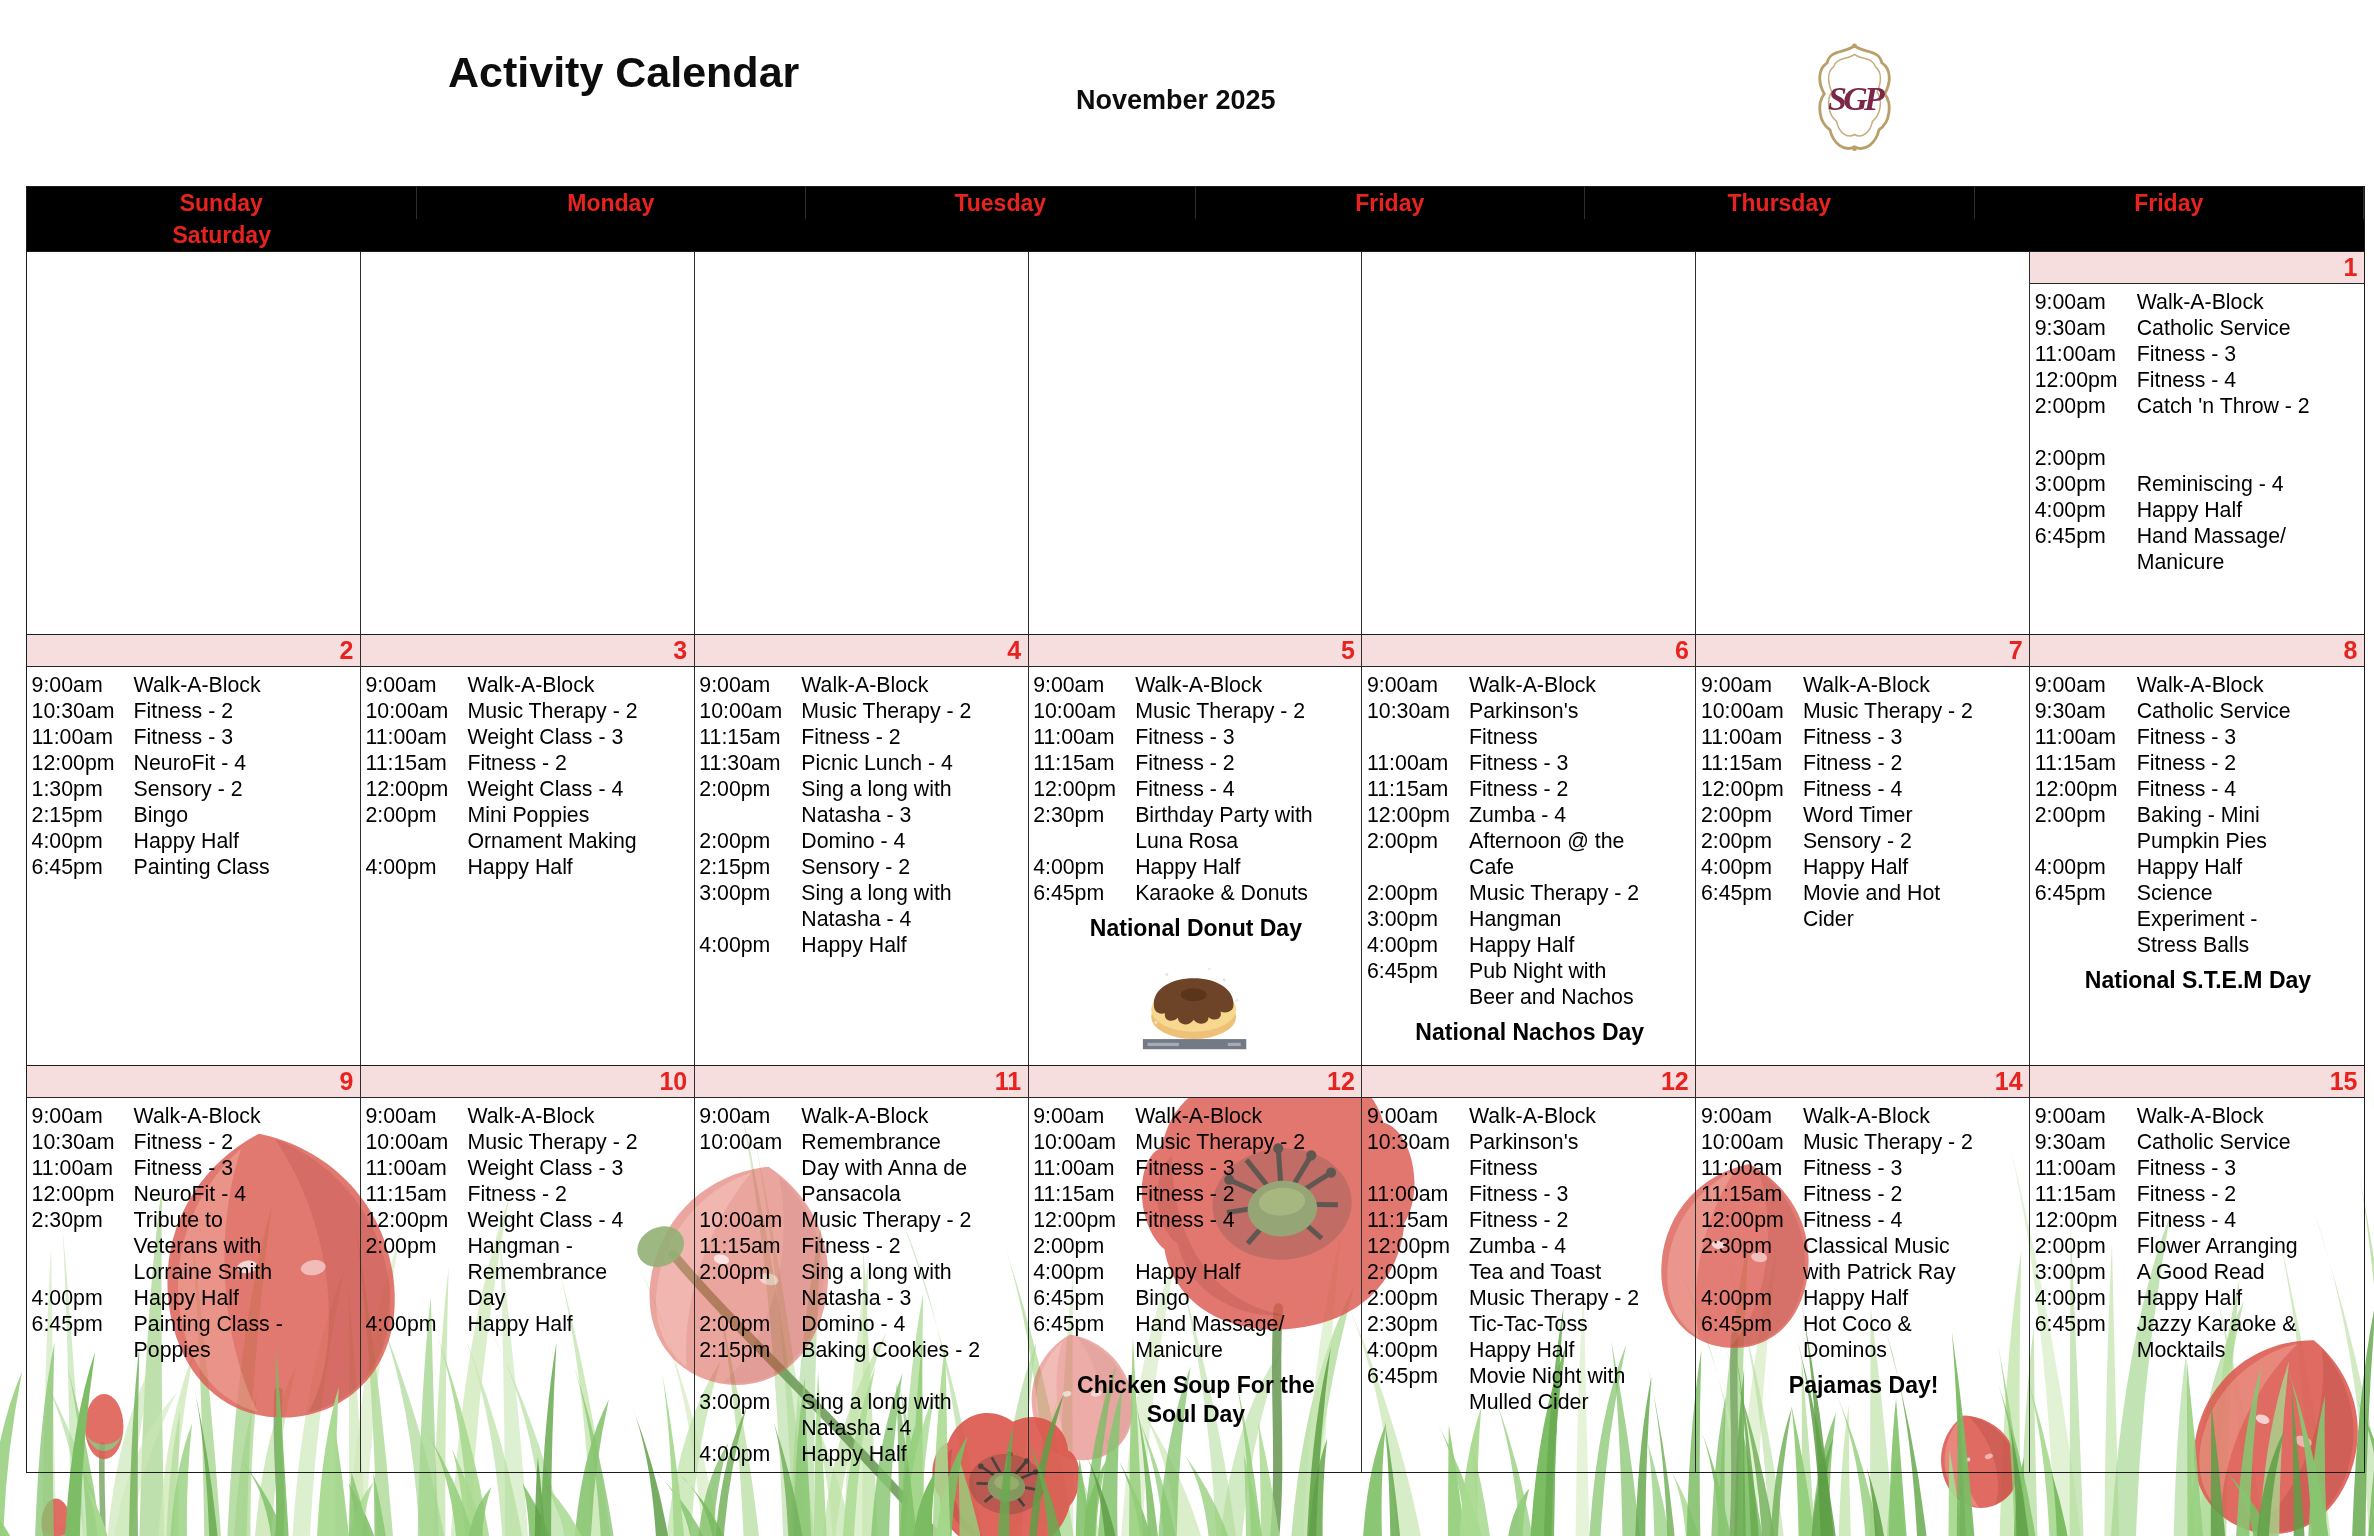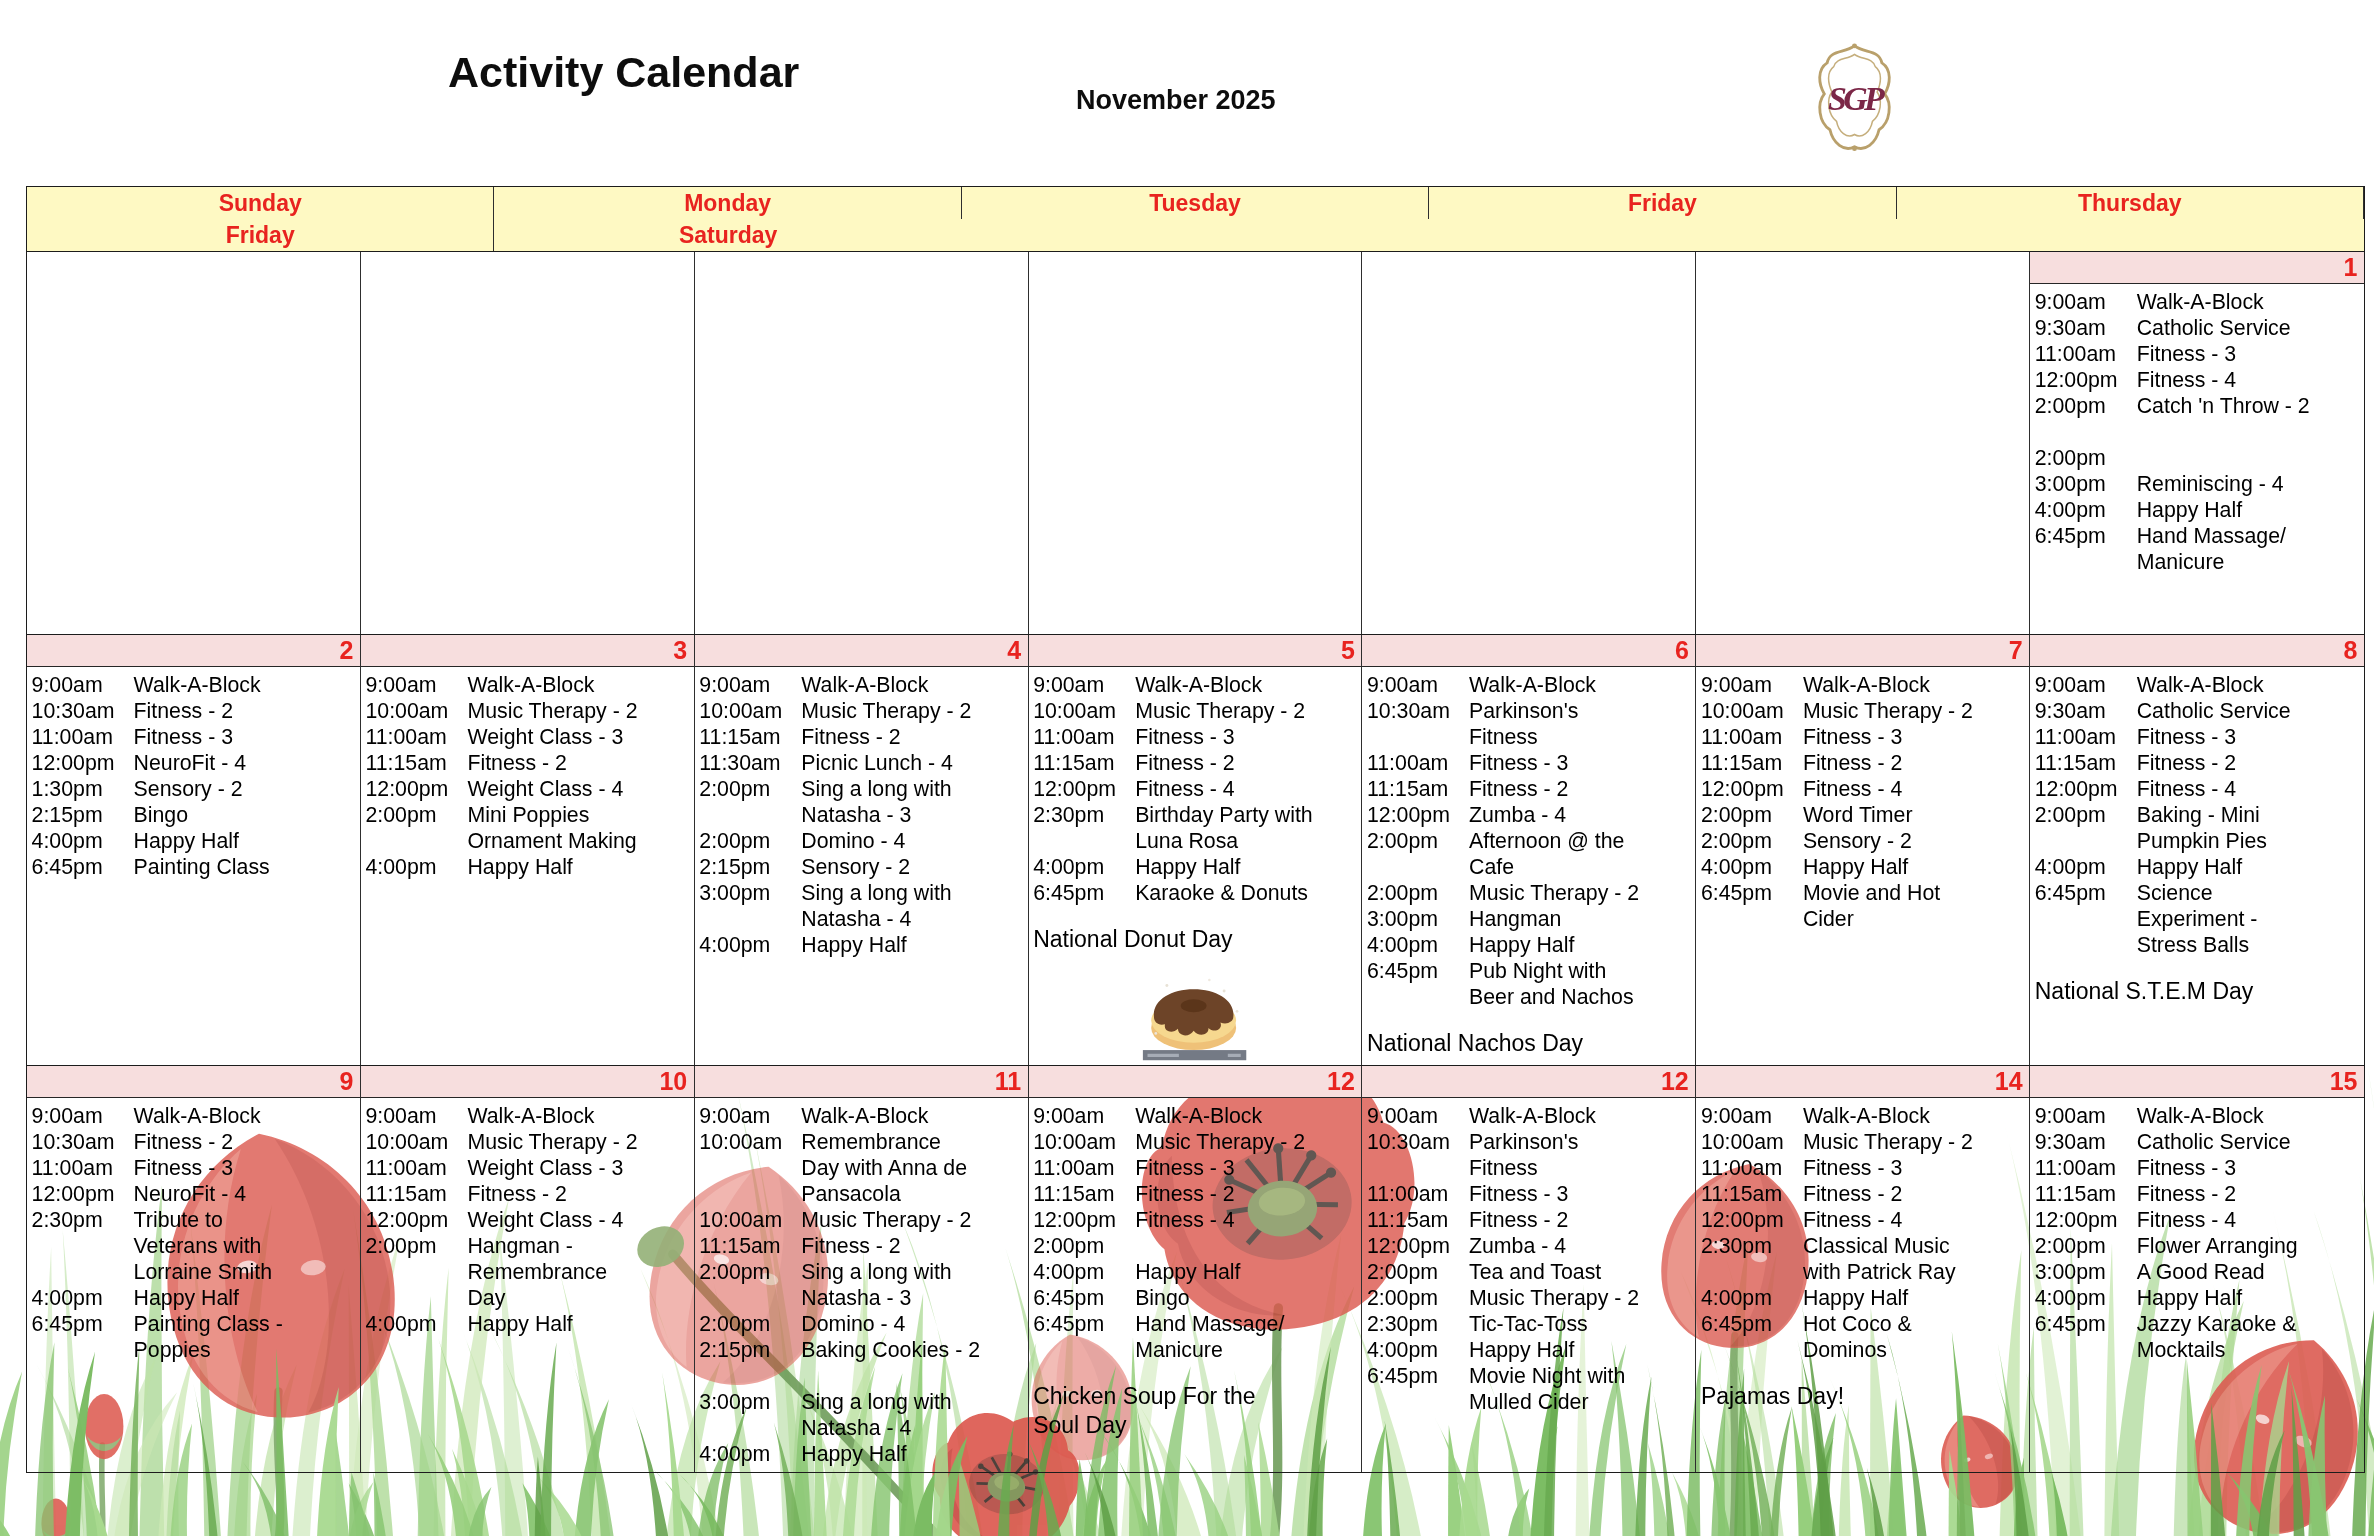--- a/index.html
+++ b/index.html
@@ -17,38 +17,38 @@
   .page-title{position:absolute;left:448px;top:48px;margin:0;font-size:43px;font-weight:bold;color:#0d0d0d;letter-spacing:0;}
   .month-label{position:absolute;left:1076px;top:85px;font-size:27px;font-weight:bold;color:#0d0d0d;}
   .logo{position:absolute;left:1813px;top:41px;width:83px;height:121px;}
   
   .decor{position:absolute;left:0;top:0;width:2375px;height:1536px;z-index:5;pointer-events:none;}
   
   .calendar{
     position:absolute;left:26px;top:186px;width:2339px;z-index:10;
     border:1.9px solid var(--line-dark);box-sizing:border-box;background:transparent;
   }
-  .weekday-row{display:grid;grid-template-columns:repeat(5,1fr);border-bottom:1.9px solid var(--line-dark);background:#fef9c3;}
+  .weekday-row{display:grid;grid-template-columns:repeat(6,1fr);border-bottom:1.9px solid var(--line-dark);background:#000000;}
   .weekday{height:32px;line-height:32px;text-align:center;font-size:23px;font-weight:bold;color:var(--accent-red);border-right:0.9px solid var(--line-mid);}
   .weekday:last-child{border-right:none;}
   .week{display:grid;grid-template-columns:repeat(7,1fr);border-bottom:1.9px solid var(--line-dark);}
   #weeks .week:last-child{border-bottom:none;}
   .week.h1{height:382px;}
   .week.h2{height:430px;}
   .week.h3{height:406px;}
   .cell{border-right:0.9px solid var(--line-mid);position:relative;overflow:hidden;background:transparent;}
   .cell:last-child{border-right:none;}
   .strip{height:31px;background:var(--strip-pink);border-bottom:0.9px solid #262626;text-align:right;padding-right:6.5px;}
   .date-num{font-size:25px;font-weight:bold;color:var(--accent-red);line-height:31px;}
   .events{padding:4.6px 2.8px 0 4.6px;}
   .event{display:flex;font-size:21.3px;line-height:26px;}
   .event .time{flex:0 0 102px;width:102px;}
   .event .etitle{flex:1;white-space:pre-line;}
   .event.spacer{height:26px;}
-  .note{font-weight:normal;font-size:23px;line-height:29px;margin-top:19px;white-space:pre-line;}
+  .note{font-weight:bold;text-align:center;font-size:23px;line-height:29px;margin-top:8px;white-space:pre-line;}
   .donut-wrap{display:flex;justify-content:center;margin-top:13px;}
 </style>
 </head>
 <body>
 
 <div class="page">
 
   <h1 class="page-title">Activity Calendar</h1>
   <div class="month-label">November 2025</div>
 

